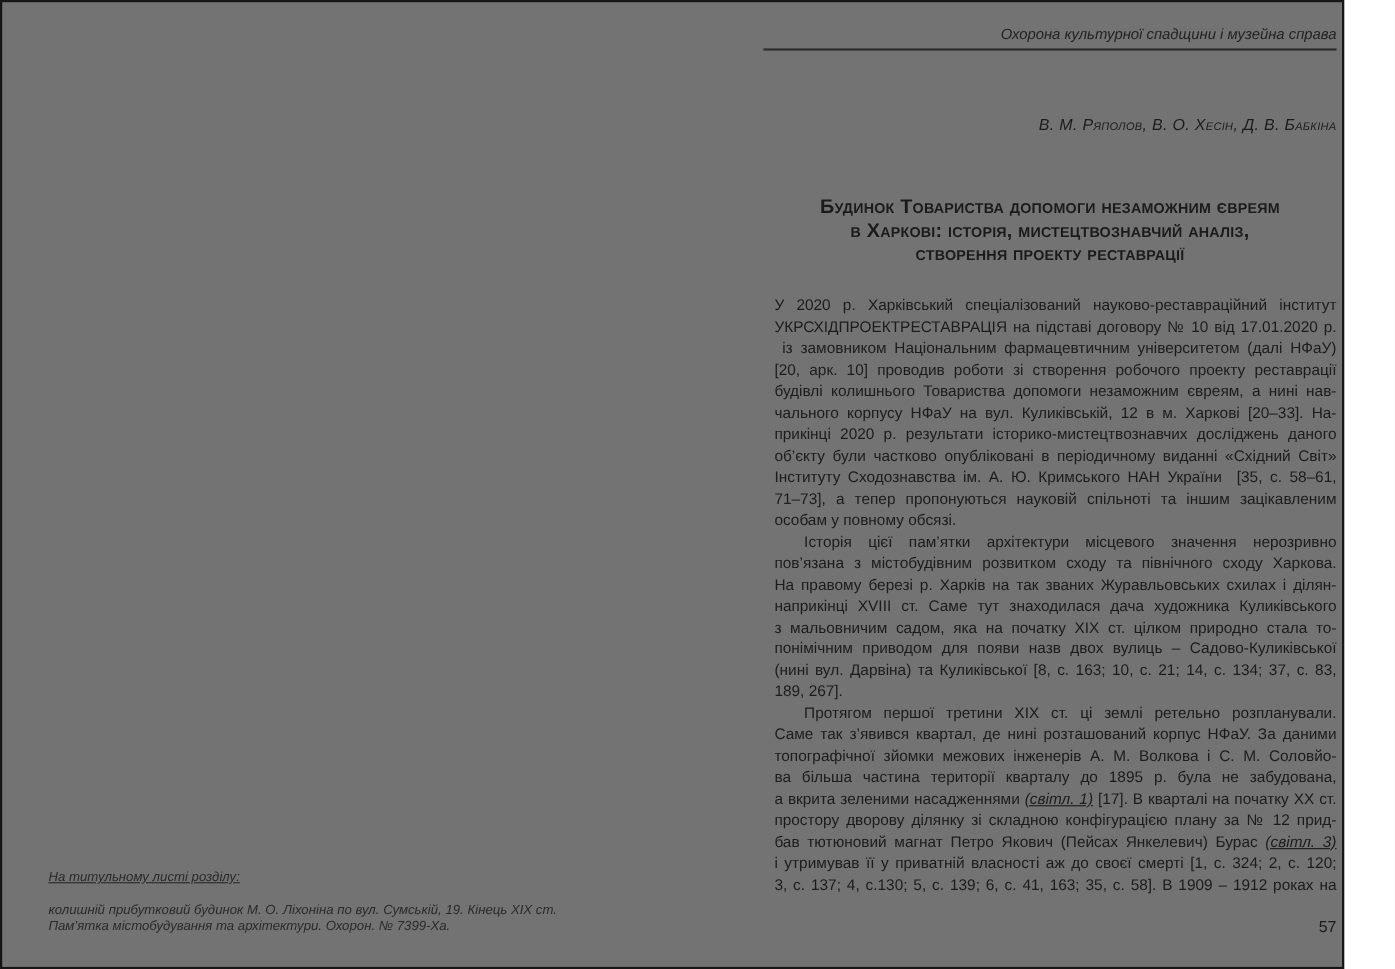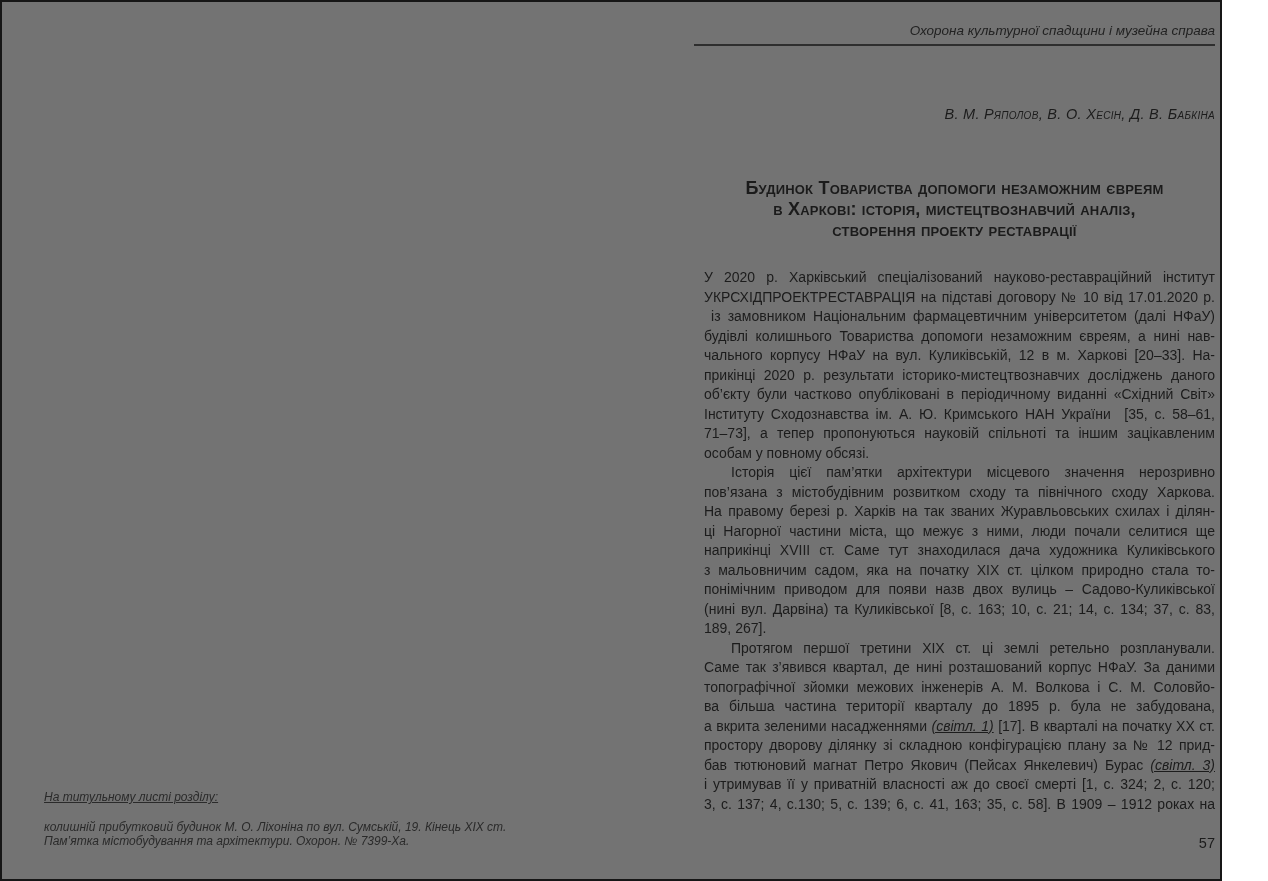--- a/index.html
+++ b/index.html
@@ -89,32 +89,32 @@
     <div>Будинок Товариства допомоги незаможним євреям</div>
     <div>в Харкові: історія, мистецтвознавчий аналіз,</div>
     <div>створення проекту реставрації</div>
   </div>
 
   <div class="article-body">
 
     <div class="bline">У 2020 р. Харківський спеціалізований науково-реставраційний інститут</div>
     <div class="bline">УКРСХІДПРОЕКТРЕСТАВРАЦІЯ на підставі договору № 10 від 17.01.2020 р.</div>
     <div class="bline">&nbsp;із замовником Національним фармацевтичним університетом (далі НФаУ)</div>
+    <div class="bline">[20, арк. 10] проводив роботи зі створення робочого проекту реставрації</div>
     <div class="bline">будівлі колишнього Товариства допомоги незаможним євреям, а нині нав-</div>
     <div class="bline">чального корпусу НФаУ на вул. Куликівській, 12 в м. Харкові [20–33]. На-</div>
     <div class="bline">прикінці 2020 р. результати історико-мистецтвознавчих досліджень даного</div>
     <div class="bline">об’єкту були частково опубліковані в періодичному виданні «Східний Світ»</div>
     <div class="bline">Інституту Сходознавства ім. А. Ю. Кримського НАН України &nbsp;[35, с. 58–61,</div>
     <div class="bline">71–73], а тепер пропонуються науковій спільноті та іншим зацікавленим</div>
     <div class="bline end">особам у повному обсязі.</div>
 
     <div class="bline indent">Історія цієї пам’ятки архітектури місцевого значення нерозривно</div>
     <div class="bline">пов’язана з містобудівним розвитком сходу та північного сходу Харкова.</div>
     <div class="bline">На правому березі р. Харків на так званих Журавльовських схилах і ділян-</div>
-    <div class="bline">ці Нагорної частини міста, що межує з ними, люди почали селитися ще</div>
     <div class="bline">наприкінці XVIII ст. Саме тут знаходилася дача художника Куликівського</div>
     <div class="bline">з мальовничим садом, яка на початку XIX ст. цілком природно стала то-</div>
     <div class="bline">понімічним приводом для появи назв двох вулиць – Садово-Куликівської</div>
     <div class="bline">(нині вул. Дарвіна) та Куликівської [8, с. 163; 10, с. 21; 14, с. 134; 37, с. 83,</div>
     <div class="bline end">189, 267].</div>
 
     <div class="bline indent">Протягом першої третини XIX ст. ці землі ретельно розпланували.</div>
     <div class="bline">Саме так з’явився квартал, де нині розташований корпус НФаУ. За даними</div>
     <div class="bline">топографічної зйомки межових інженерів А. М. Волкова і С. М. Соловйо-</div>
     <div class="bline">ва більша частина території кварталу до 1895 р. була не забудована,</div>

